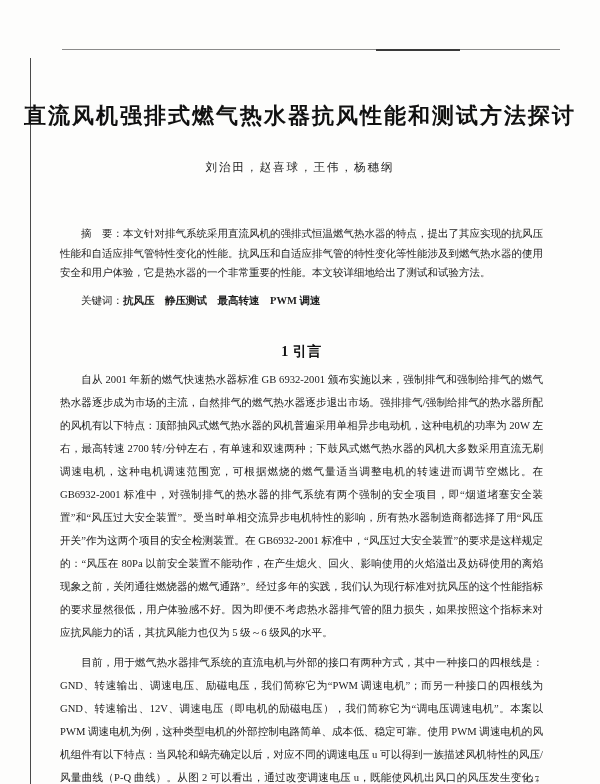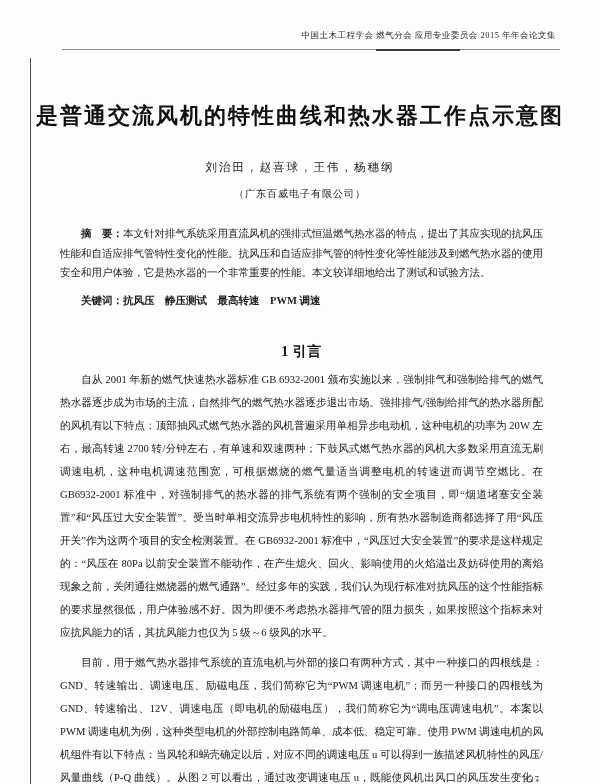--- a/index.html
+++ b/index.html
@@ -94,21 +94,21 @@
   p {
     margin: 0;
     text-align: justify;
   }
   .abstract {
     font-size: 10.5px;
     line-height: 19.5px;
     text-indent: 2em;
   }
   .abstract b, .keywords b {
-    font-weight: bold;
+    font-weight: normal;
   }
   .keywords {
     margin-top: 8px;
     font-size: 10.5px;
     line-height: 19px;
     text-indent: 2em;
     font-weight: bold;
   }
   .keywords .kw-text {
     font-weight: 600;
@@ -139,28 +139,26 @@
     letter-spacing: 1px;
   }
 </style>
 </head>
 <body>
 
 <div class="page">
 
   <div class="spine-line"></div>
 
-  <div class="header">中国土木工程学会 燃气分会 应用专业委员会 2015 年年会论文集</div>
   <div class="header-rule"></div>
 
-  <div class="title">是普通交流风机的特性曲线和热水器工作点示意图</div>
+  <div class="title">直流风机强排式燃气热水器抗风性能和测试方法探讨</div>
 
   <div class="authors">刘治田，赵喜球，王伟，杨穗纲</div>
 
-  <div class="affiliation">（广东百威电子有限公司）</div>
 
   <div class="content">
 
     <p class="abstract"><b>摘　要：</b><span>本文针对排气系统采用直流风机的强排式恒温燃气热水器的特点，提出了其应实现的抗风压性能和自适应排气管特性变化的性能。抗风压和自适应排气管的特性变化等性能涉及到燃气热水器的使用安全和用户体验，它是热水器的一个非常重要的性能。本文较详细地给出了测试和试验方法。</span></p>
 
     <p class="keywords"><b>关键词：</b><span class="kw-text">抗风压　静压测试　最高转速　PWM 调速</span></p>
 
     <h2 class="sec-heading sec-heading-1">1 引言</h2>
 
     <p class="sec-body">自从 2001 年新的燃气快速热水器标准 GB 6932-2001 颁布实施以来，强制排气和强制给排气的燃气热水器逐步成为市场的主流，自然排气的燃气热水器逐步退出市场。强排排气/强制给排气的热水器所配的风机有以下特点：顶部抽风式燃气热水器的风机普遍采用单相异步电动机，这种电机的功率为 20W 左右，最高转速 2700 转/分钟左右，有单速和双速两种；下鼓风式燃气热水器的风机大多数采用直流无刷调速电机，这种电机调速范围宽，可根据燃烧的燃气量适当调整电机的转速进而调节空燃比。在 GB6932-2001 标准中，对强制排气的热水器的排气系统有两个强制的安全项目，即“烟道堵塞安全装置”和“风压过大安全装置”。受当时单相交流异步电机特性的影响，所有热水器制造商都选择了用“风压开关”作为这两个项目的安全检测装置。在 GB6932-2001 标准中，“风压过大安全装置”的要求是这样规定的：“风压在 80Pa 以前安全装置不能动作，在产生熄火、回火、影响使用的火焰溢出及妨碍使用的离焰现象之前，关闭通往燃烧器的燃气通路”。经过多年的实践，我们认为现行标准对抗风压的这个性能指标的要求显然很低，用户体验感不好。因为即便不考虑热水器排气管的阻力损失，如果按照这个指标来对应抗风能力的话，其抗风能力也仅为 5 级～6 级风的水平。</p>

